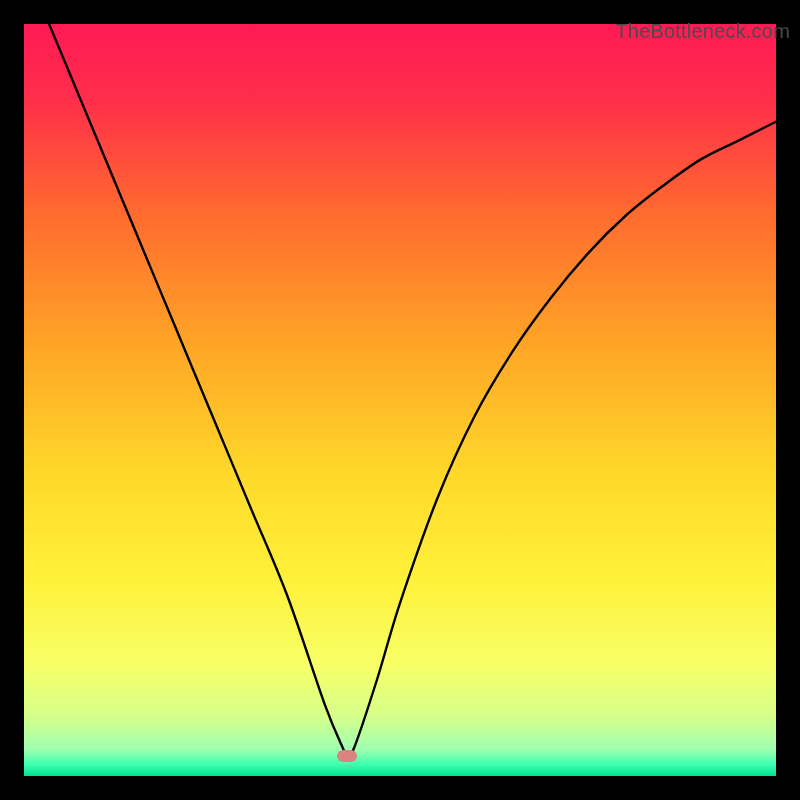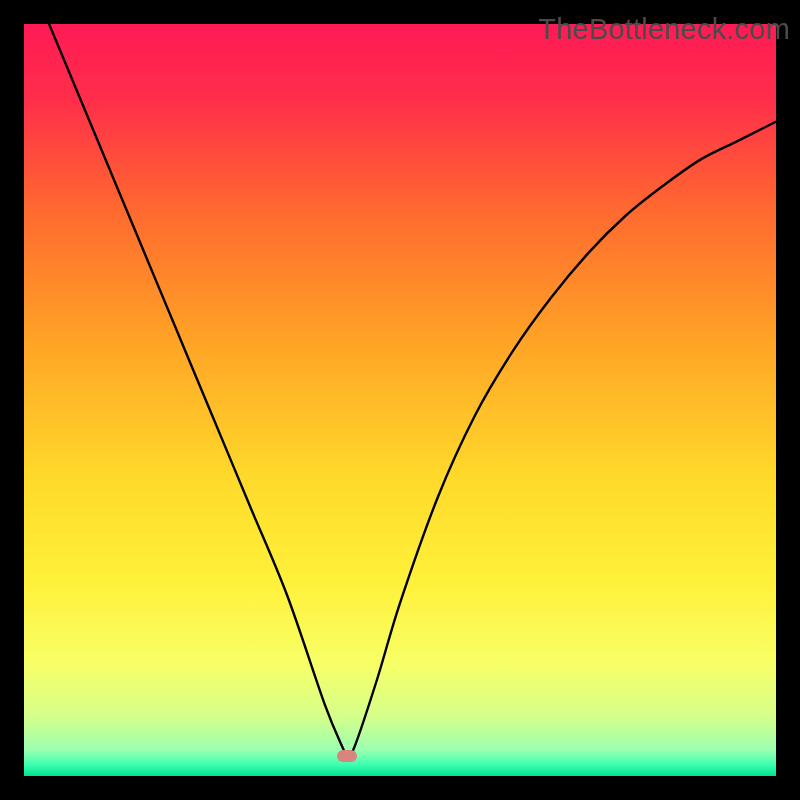--- a/index.html
+++ b/index.html
@@ -21,24 +21,24 @@
   }
   .gradient {
     position: absolute;
     left: 0;
     top: 0;
     width: 100%;
     height: 100%;
   }
   .watermark {
     position: absolute;
-    top: 13px;
+    top: 20px;
     right: 10px;
     color: #4b4b4b;
-    font-size: 29px;
+    font-size: 20px;
     letter-spacing: 0.2px;
     font-weight: 500;
     user-select: none;
   }
   svg.curve {
     position: absolute;
     left: 0;
     top: 0;
     width: 100%;
     height: 100%;

